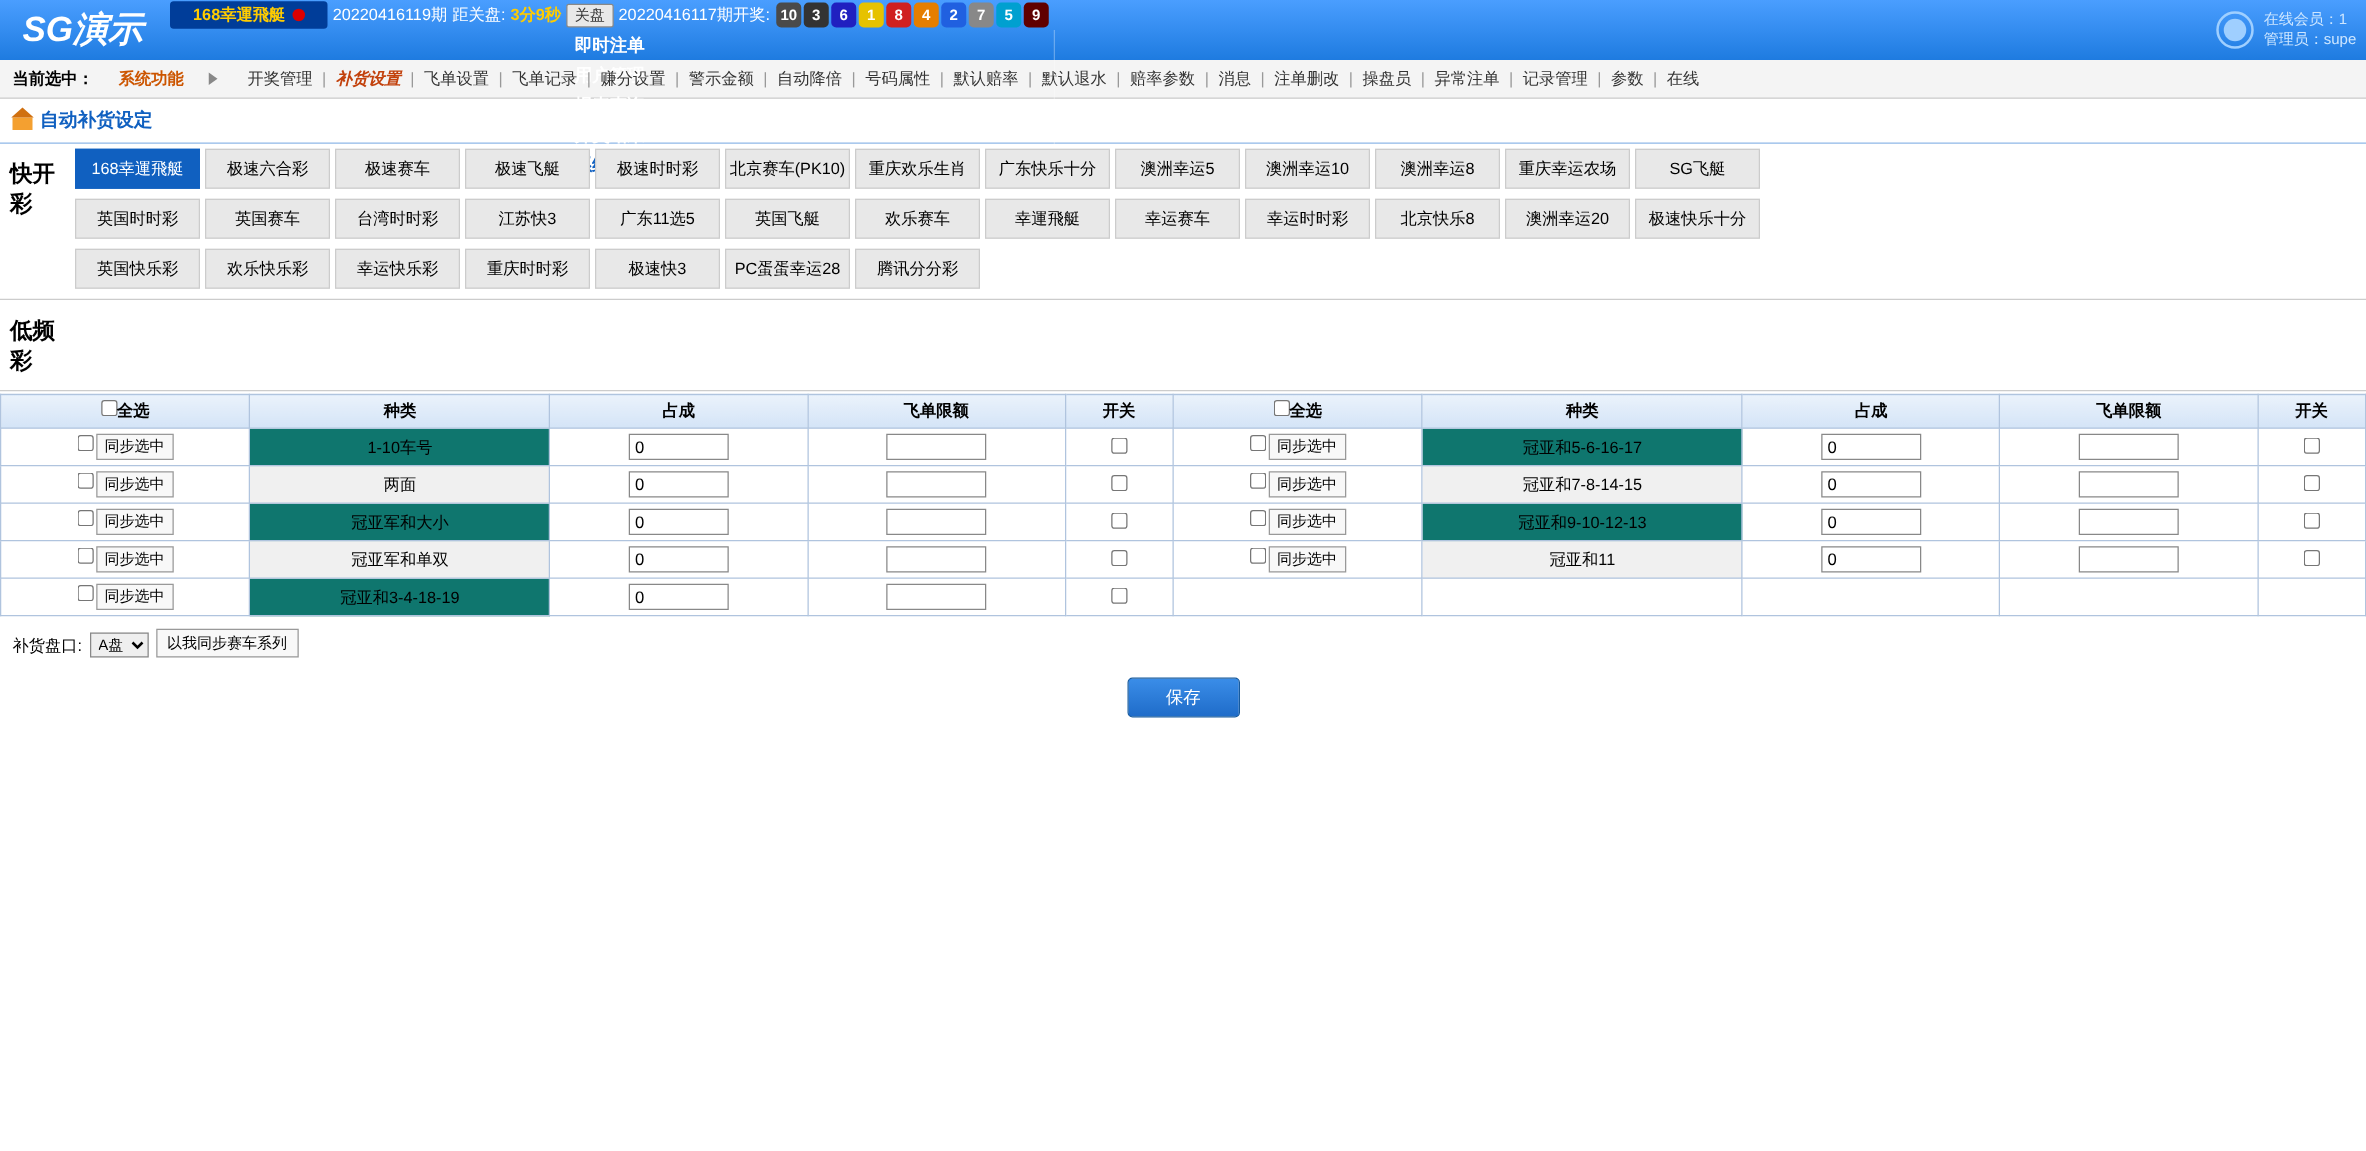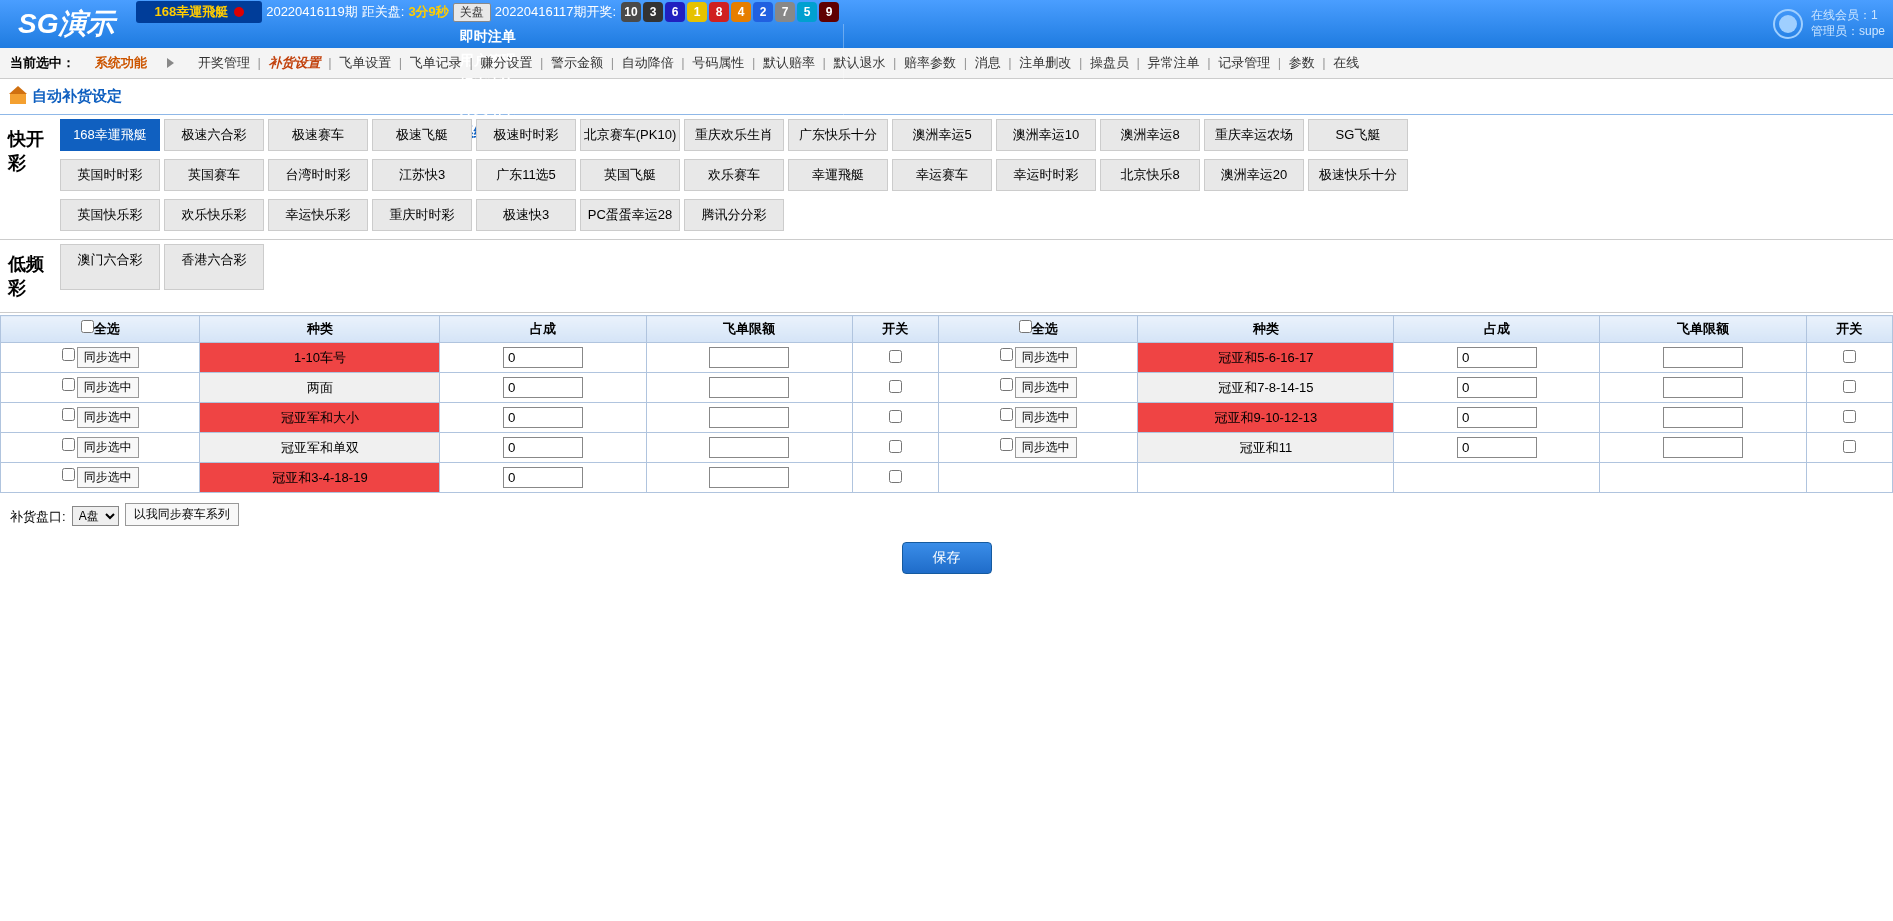--- a/index.html
+++ b/index.html
@@ -34,21 +34,21 @@
 .cat-section { display: flex; border-bottom: 1px solid #ccc; padding: 4px; }
 .cat-label { width: 56px; font-weight: bold; padding: 8px 4px; font-size:18px;}
 .cat-buttons { flex: 1; display: flex; flex-wrap: wrap; gap: 4px; }
 .cat-btn { background: #e8e8e8; border: 1px solid #ccc; padding: 6px 0; width: 100px; text-align: center; cursor: pointer; font-size: 13px; }
 .cat-btn.active { background: #1060c0; color: #fff; border-color: #1060c0; }
 .data-table { width: 100%; border-collapse: collapse; margin-top: 2px; }
 .data-table th, .data-table td { border: 1px solid #b0c4de; padding: 4px 6px; text-align: center; font-size: 13px; }
 .data-table th { background: linear-gradient(#eaf2fb, #d4e4f7); font-weight: bold; }
 .data-table td { background: #fff; }
 .data-table tr:nth-child(even) td.type-cell { background: #f0f0f0; }
-.data-table td.type-cell { background: #ef4444; }
+.data-table td.type-cell { background: #0f766e; }
 .sync-btn { border: 1px solid #999; background: #f8f8f8; padding: 1px 6px; font-size: 12px; cursor: pointer; margin-left:2px;}
 .num-input { width: 80px; padding: 2px 4px; border: 1px solid #888; text-align:left;}
 .bottom-controls { padding: 10px; display: flex; align-items: flex-end; gap: 6px; font-size: 13px;}
 .sel-box { border: 1px solid #888; padding: 1px 2px; font-size:12px;}
 .sync-series-btn { border: 1px solid #999; background: #f8f8f8; padding: 2px 8px; cursor: pointer; font-size:12px;}
 .save-row { text-align: center; padding: 6px; }
 .save-btn { background: linear-gradient(#3a8de8, #1f6cc9); color: #fff; border: 1px solid #155a9f; padding: 6px 30px; font-size: 14px; cursor: pointer; border-radius: 4px; }
 .header-right-col { display:flex; flex-direction:column; line-height:1.3;}
 </style>
 </head>
@@ -139,25 +139,20 @@
       <div class="cat-btn">幸运快乐彩</div>
       <div class="cat-btn">重庆时时彩</div>
       <div class="cat-btn">极速快3</div>
       <div class="cat-btn">PC蛋蛋幸运28</div>
       <div class="cat-btn">腾讯分分彩</div>
       <div style="flex-basis: 100%; height: 0px;"></div>
     </div>
 </div>
 <div class="cat-section">
   <div class="cat-label">低频彩</div>
-  <div class="cat-buttons" id="cat2">
-      <div class="cat-btn">澳门六合彩</div>
-      <div class="cat-btn">香港六合彩</div>
-      <div style="flex-basis: 100%; height: 0px;"></div>
-    </div>
 </div>
 
 <table class="data-table">
   <thead>
     <tr>
       <th><input type="checkbox" style=""><span>全选</span></th>
       <th>种类</th>
       <th>占成</th>
       <th>飞单限额</th>
       <th>开关</th>

